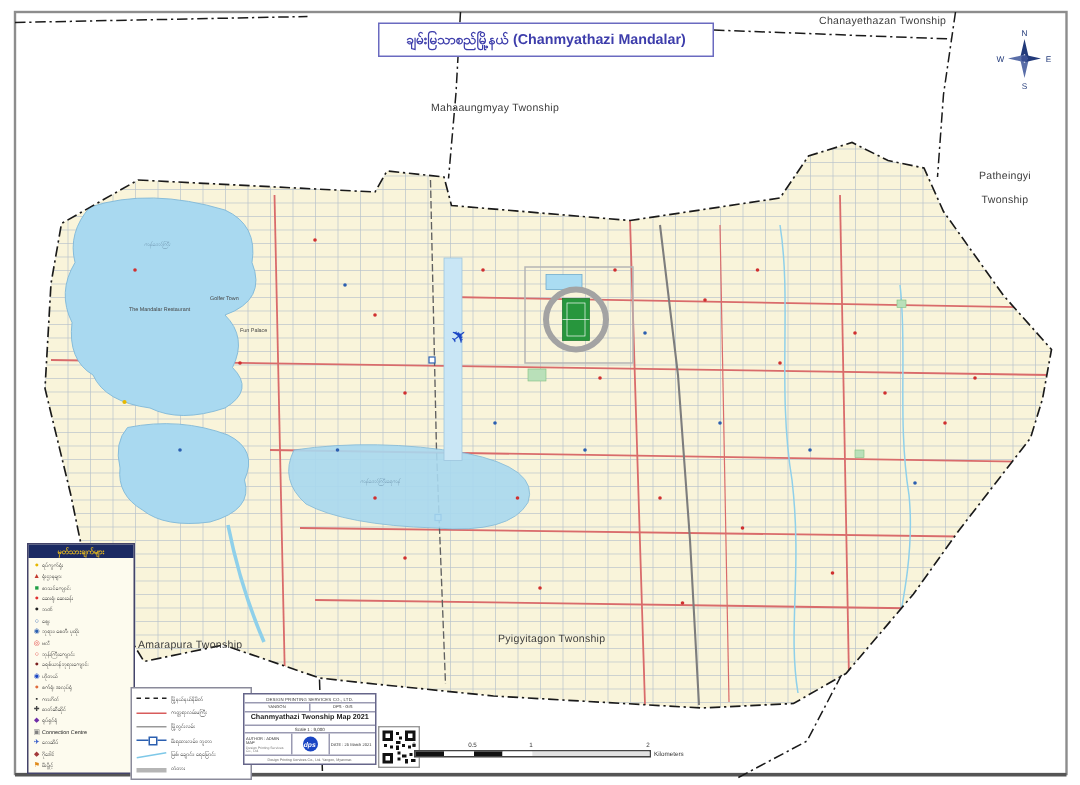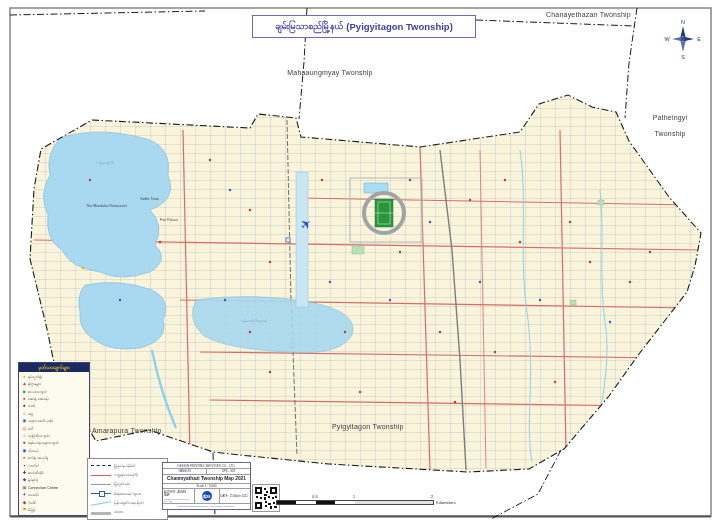--- a/index.html
+++ b/index.html
@@ -192,21 +192,21 @@
       <path d="M476,20 L634,26"></path>
       <path d="M637,8 L629,63 L625,118"></path>
       <path d="M307,8 L304,62 L299,119"></path>
       <path d="M213,453 L215,516"></path>
       <path d="M561,450 L538,494 L491,519"></path>
     </g>
   </svg>
 
   <div class="abs title-box">
     <span class="my">ချမ်းမြသာစည်မြို့နယ်</span>
-    <span>(Pyigyitagon Twonship)</span>
+    <span>(Chanmyathazi Mandalar)</span>
   </div>
 
   <svg class="abs compass" viewBox="0 0 38 42">
     <text x="19" y="6" font-size="5.5" fill="#223a7a" text-anchor="middle">N</text>
     <text x="35" y="23" font-size="5.5" fill="#223a7a" text-anchor="middle">E</text>
     <text x="19" y="41" font-size="5.5" fill="#223a7a" text-anchor="middle">S</text>
     <text x="3" y="23" font-size="5.5" fill="#223a7a" text-anchor="middle">W</text>
     <g>
       <polygon points="19,8 22,21 19,18 16,21" fill="#223a7a"></polygon>
       <polygon points="19,34 22,21 19,24 16,21" fill="#5a6ea8"></polygon>

